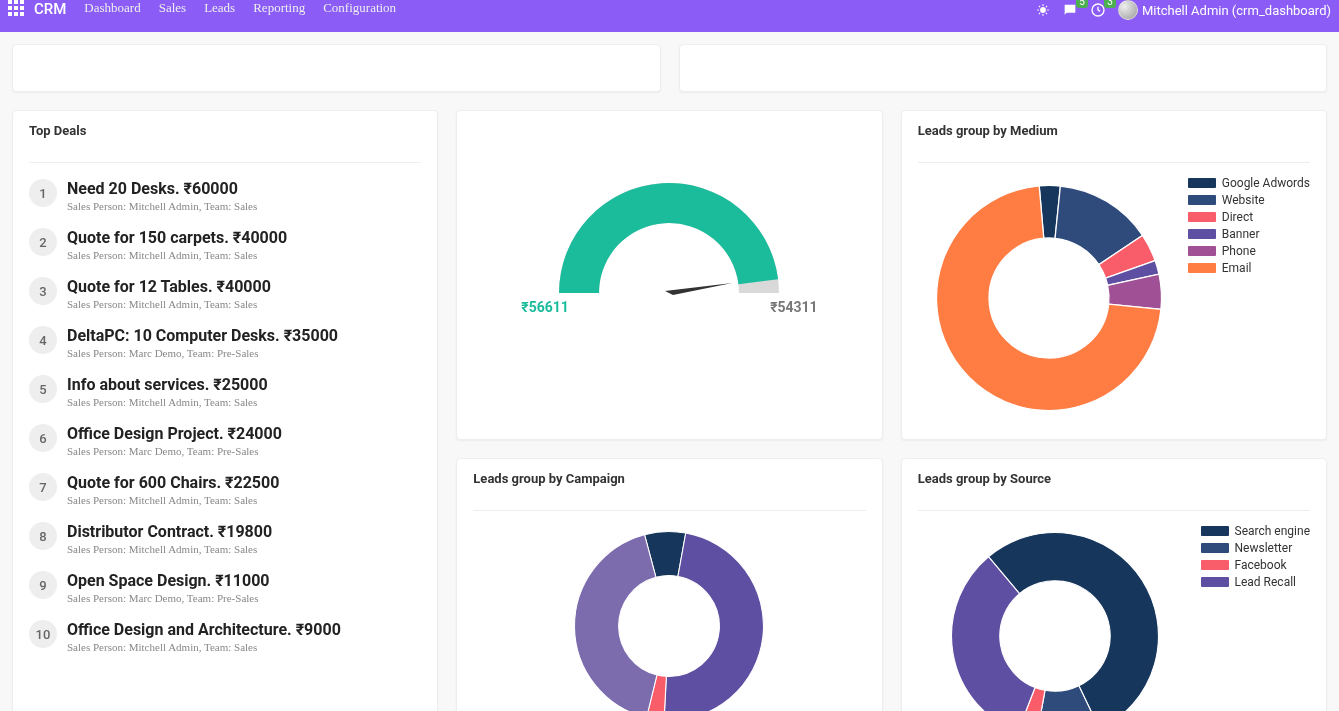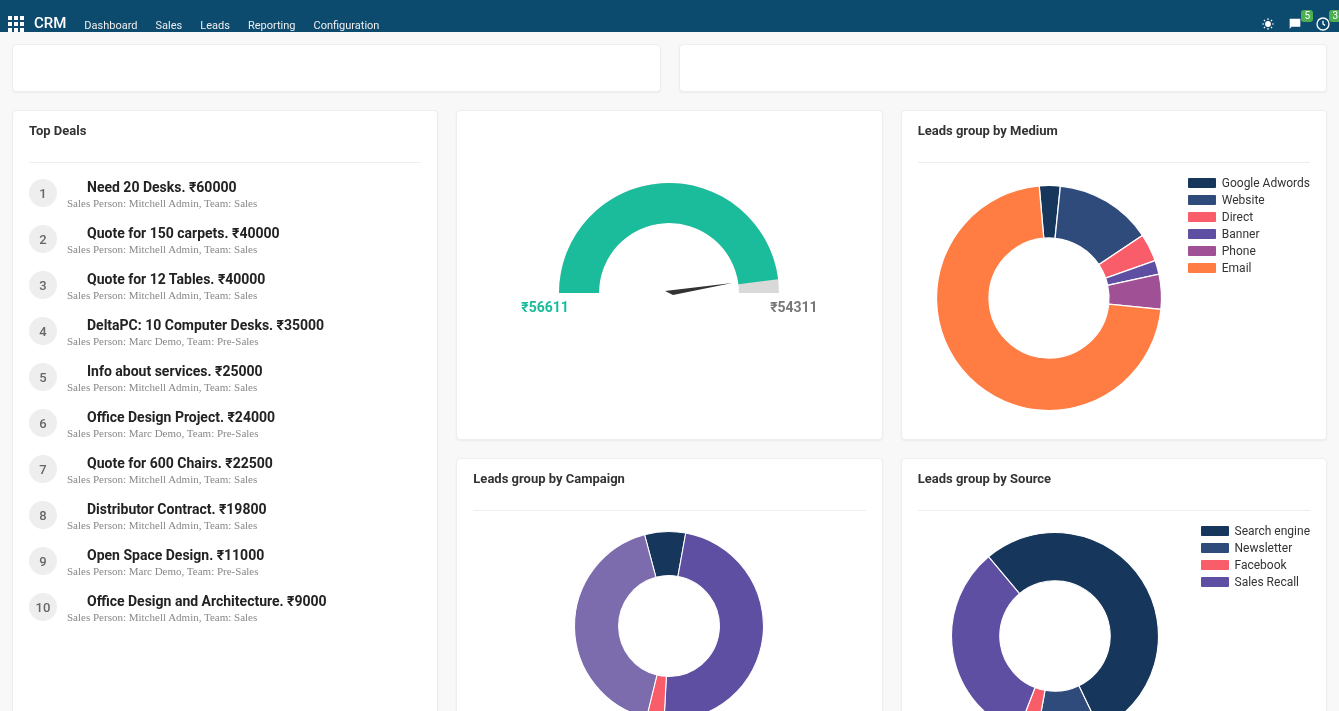--- a/index.html
+++ b/index.html
@@ -3,40 +3,40 @@
 <meta charset="utf-8">
 <style>
   * { box-sizing: border-box; margin: 0; padding: 0; }
   body {
     font-family: -apple-system, BlinkMacSystemFont, "Segoe UI", Roboto, "Helvetica Neue", Arial, sans-serif;
     background: #f8f8f8;
     color: #333;
     font-size: 13px;
   }
   .navbar {
-    background: #0c4a6e;
+    background: #8b5cf6;
     height: 32px;
     display: flex;
-    align-items: flex-end;
+    align-items: flex-start;
     padding: 0 8px;
     color: #fff;
   }
   .navbar .apps-icon {
     width: 16px; height: 16px;
     display: grid;
     grid-template-columns: repeat(3,4px);
     grid-template-rows: repeat(3,4px);
     gap: 2px;
     margin-right: 10px;
     cursor: pointer;
   }
   .navbar .apps-icon span { background:#fff; }
   .navbar .brand { font-weight: 500; font-size: 15px; margin-right: 18px; }
   .navbar .menu { display: flex; gap: 18px; flex: 1; }
-  .navbar .menu-item { font-size: 11px; cursor: pointer; color: #eee; }
+  .navbar .menu-item { font-size: 13px; cursor: pointer; color: #eee; font-family: Liberation Serif, serif; }
   .navbar .right { display: flex; align-items: center; gap: 12px; font-size: 13px; }
   .navbar .icon-btn { position: relative; cursor: pointer; display:flex; align-items:center; }
   .navbar .badge {
     position: absolute; top: -6px; right: -10px;
     background: #4caf50; color: #fff; font-size: 10px;
     border-radius: 3px; padding: 0 3px; line-height: 12px;
   }
   .navbar .avatar {
     width: 20px; height: 20px; border-radius: 50%;
     background: radial-gradient(circle at 30% 30%, #eee, #999);
@@ -76,21 +76,21 @@
   .deal {
     display:flex; align-items:flex-start; gap:10px;
     padding: 6px 0 10px 0;
   }
   .deal-num {
     width: 28px; height: 28px; min-width:28px; border-radius: 50%;
     background:#eee; color:#666;
     display:flex; align-items:center; justify-content:center;
     font-size:13px; font-weight:500;
   }
-  .deal-title { font-weight:700; font-size:14px; color:#222;margin-left:20px; }
+  .deal-title { font-weight:700; font-size:16px; color:#222; }
   .deal-sub { font-size:11px; color:#888; margin-top:2px;font-family:Liberation Serif, serif; }
 
   .chart-wrap { width:100%; display:flex; justify-content:center; }
   .chart-row { display:flex; align-items:flex-start; gap:8px; }
   .legend { font-size:12px; }
   .legend-item { display:flex; align-items:center; gap:6px; margin:3px 0; }
   .legend-swatch { width:28px; height:10px; border-radius:1px; }
   .legend-bottom {
     display:flex; flex-wrap:wrap; gap:4px 16px;
     justify-content:center; font-size:12px; margin-top:8px;
@@ -134,20 +134,24 @@
           <path d="M4 4h16v12H7l-3 3z"></path>
         </svg>
       <span class="badge">5</span>
     </div>
     <div class="icon-btn">
       <svg width="16" height="16" viewBox="0 0 24 24" fill="none" stroke="#fff" stroke-width="2">
           <circle cx="12" cy="12" r="9"></circle>
           <path d="M12 7v5l3 2"></path>
         </svg>
       <span class="badge">3</span>
+    </div>
+    <div class="icon-btn">
+      <span class="avatar"></span>
+      <span>Mitchell Admin (crm_dashboard)</span>
     </div>
   </div>
 </div>
 
 <div class="page">
 
   <div class="blank-row">
     <div class="blank-card"></div>
     <div class="blank-card"></div>
   </div>
@@ -325,19 +329,19 @@
           <div class="legend-item">
             <span class="legend-swatch" style="background: rgb(47, 75, 124);"></span>
             <span>Newsletter</span>
           </div>
           <div class="legend-item">
             <span class="legend-swatch" style="background: rgb(249, 93, 106);"></span>
             <span>Facebook</span>
           </div>
           <div class="legend-item">
             <span class="legend-swatch" style="background: rgb(94, 79, 162);"></span>
-            <span>Sales Recall</span>
+            <span>Lead Recall</span>
           </div>
         </div>
     </div>
   </div>
 
 </div>
 
 </body></html>

